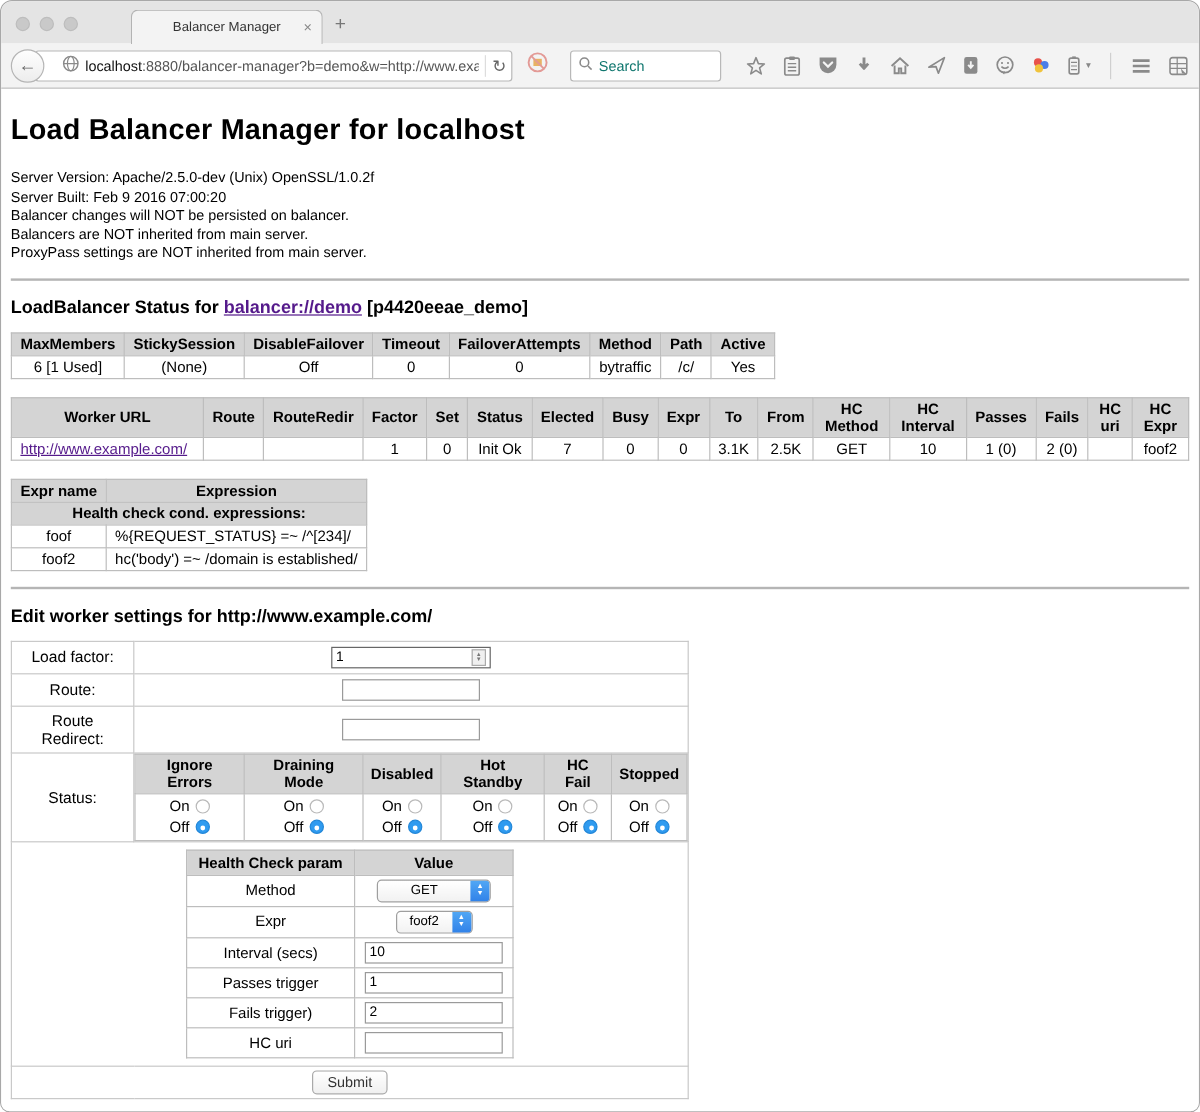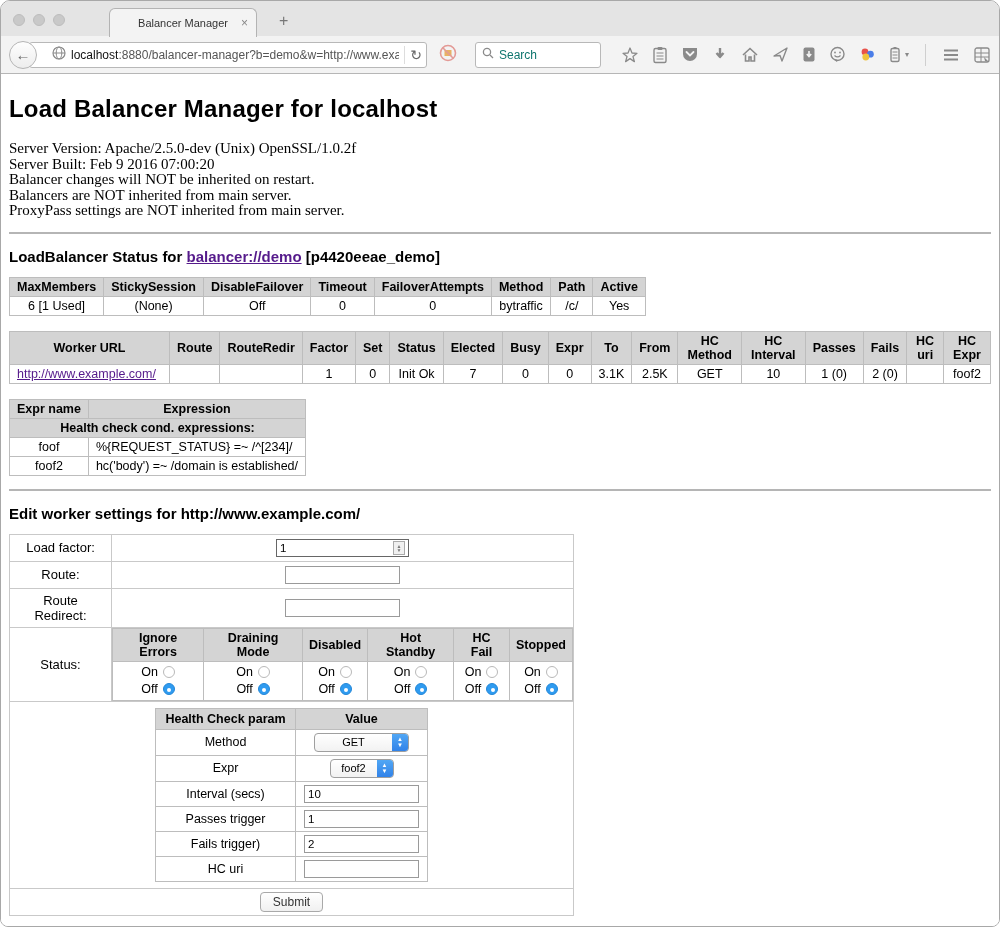--- a/index.html
+++ b/index.html
@@ -6,21 +6,21 @@
   html,body { margin:0; padding:0; background:#ffffff; }
   body { font-family:"Liberation Sans", sans-serif; }
 
   .window { width:1000px; height:927px; border:1px solid #a8a8a8; border-radius:10px 10px 8px 8px;
             overflow:hidden; background:#fff; position:relative; }
 
   
   .tabstrip { height:35px; background:#e4e4e4; position:relative; }
   .traffic { position:absolute; top:13px; left:12px; display:flex; gap:8px; }
   .traffic span { width:12px; height:12px; border-radius:50%; background:#c9c9c9; border:1px solid #bdbdbd; }
-  .tab { position:absolute; left:108px; top:7px; width:148px; height:29px; background:#f3f3f3;
+  .tab { position:absolute; left:108px; top:7px; width:160px; height:29px; background:#f3f3f3;
          border:1px solid #b3b3b3; border-bottom:none; border-radius:6px 6px 0 0;
          display:flex; align-items:center; justify-content:center; font-size:11px; color:#333; }
   .tab .close { position:absolute; right:8px; color:#888; font-size:12px; cursor:default; }
   .newtab { position:absolute; left:278px; top:12px; color:#777; font-size:16px; line-height:16px; }
 
   .toolbar { height:38px; background:#f3f3f3; border-bottom:1px solid #b6b6b6;
              display:flex; align-items:center; padding:0 8px; gap:6px; }
   .backbtn { width:28px; height:28px; border-radius:50%; background:linear-gradient(#fefefe,#ededed);
              border:1px solid #b5b5b5; color:#666; font-size:15px; display:flex; align-items:center;
              justify-content:center; flex:0 0 auto; margin-right:-14px; z-index:2; }
@@ -36,21 +36,21 @@
                display:flex; align-items:center; padding:0 6px; gap:5px; font-size:12px; color:#0f766e;
                margin-left:12px; }
   .tbicons { display:flex; align-items:center; gap:13px; margin-left:14px; }
   .tbicons svg { display:block; }
   .tb-sep { width:1px; height:22px; background:#cfcfcf; margin:0 3px; }
   .caret { color:#888; font-size:8px; margin-left:-9px; }
 
   
   .content { padding:8px; background:#fff; height:852px; overflow:hidden; font-size:13px; color:#000; }
   h1.pagetitle { font-size:24px; margin:13px 0 18px 0; letter-spacing:0.2px; }
-  .serverinfo div { line-height:15.5px; font-size:15px;font-family:Liberation Serif, serif; }
+  .serverinfo div { line-height:15.5px; font-size:12px; }
   hr { border:none; border-top:2px solid #b5b5b5; margin:13px 0; }
   h3.sect { font-size:15px; margin:14px 0 12px 0; }
   h3.sect a { color:#551a8b; }
 
   table.grid { border-collapse:collapse; font-size:12.5px; }
   table.grid th, table.grid td { border:1px solid #bdbdbd; padding:2px 7px; text-align:center; }
   table.grid th { background:#d4d4d4; }
   table.grid td.left { text-align:left; }
   a.visited { color:#551a8b; }
 
@@ -235,21 +235,21 @@
       </span>
     </div>
   </div>
 
   <div class="content">
     <h1 class="pagetitle">Load Balancer Manager for localhost</h1>
 
     <div class="serverinfo">
       <div>Server Version: Apache/2.5.0-dev (Unix) OpenSSL/1.0.2f</div>
       <div>Server Built: Feb 9 2016 07:00:20</div>
-      <div>Balancer changes will NOT be inherited on restart.</div>
+      <div>Balancer changes will NOT be persisted on balancer.</div>
       <div>Balancers are NOT inherited from main server.</div>
       <div>ProxyPass settings are NOT inherited from main server.</div>
     </div>
 
     <hr>
 
     <h3 class="sect"><span>LoadBalancer Status for </span><a href="#" class="visited">balancer://demo</a><span> [p4420eeae_demo]</span></h3>
 
     <table class="grid">
       <tbody>

